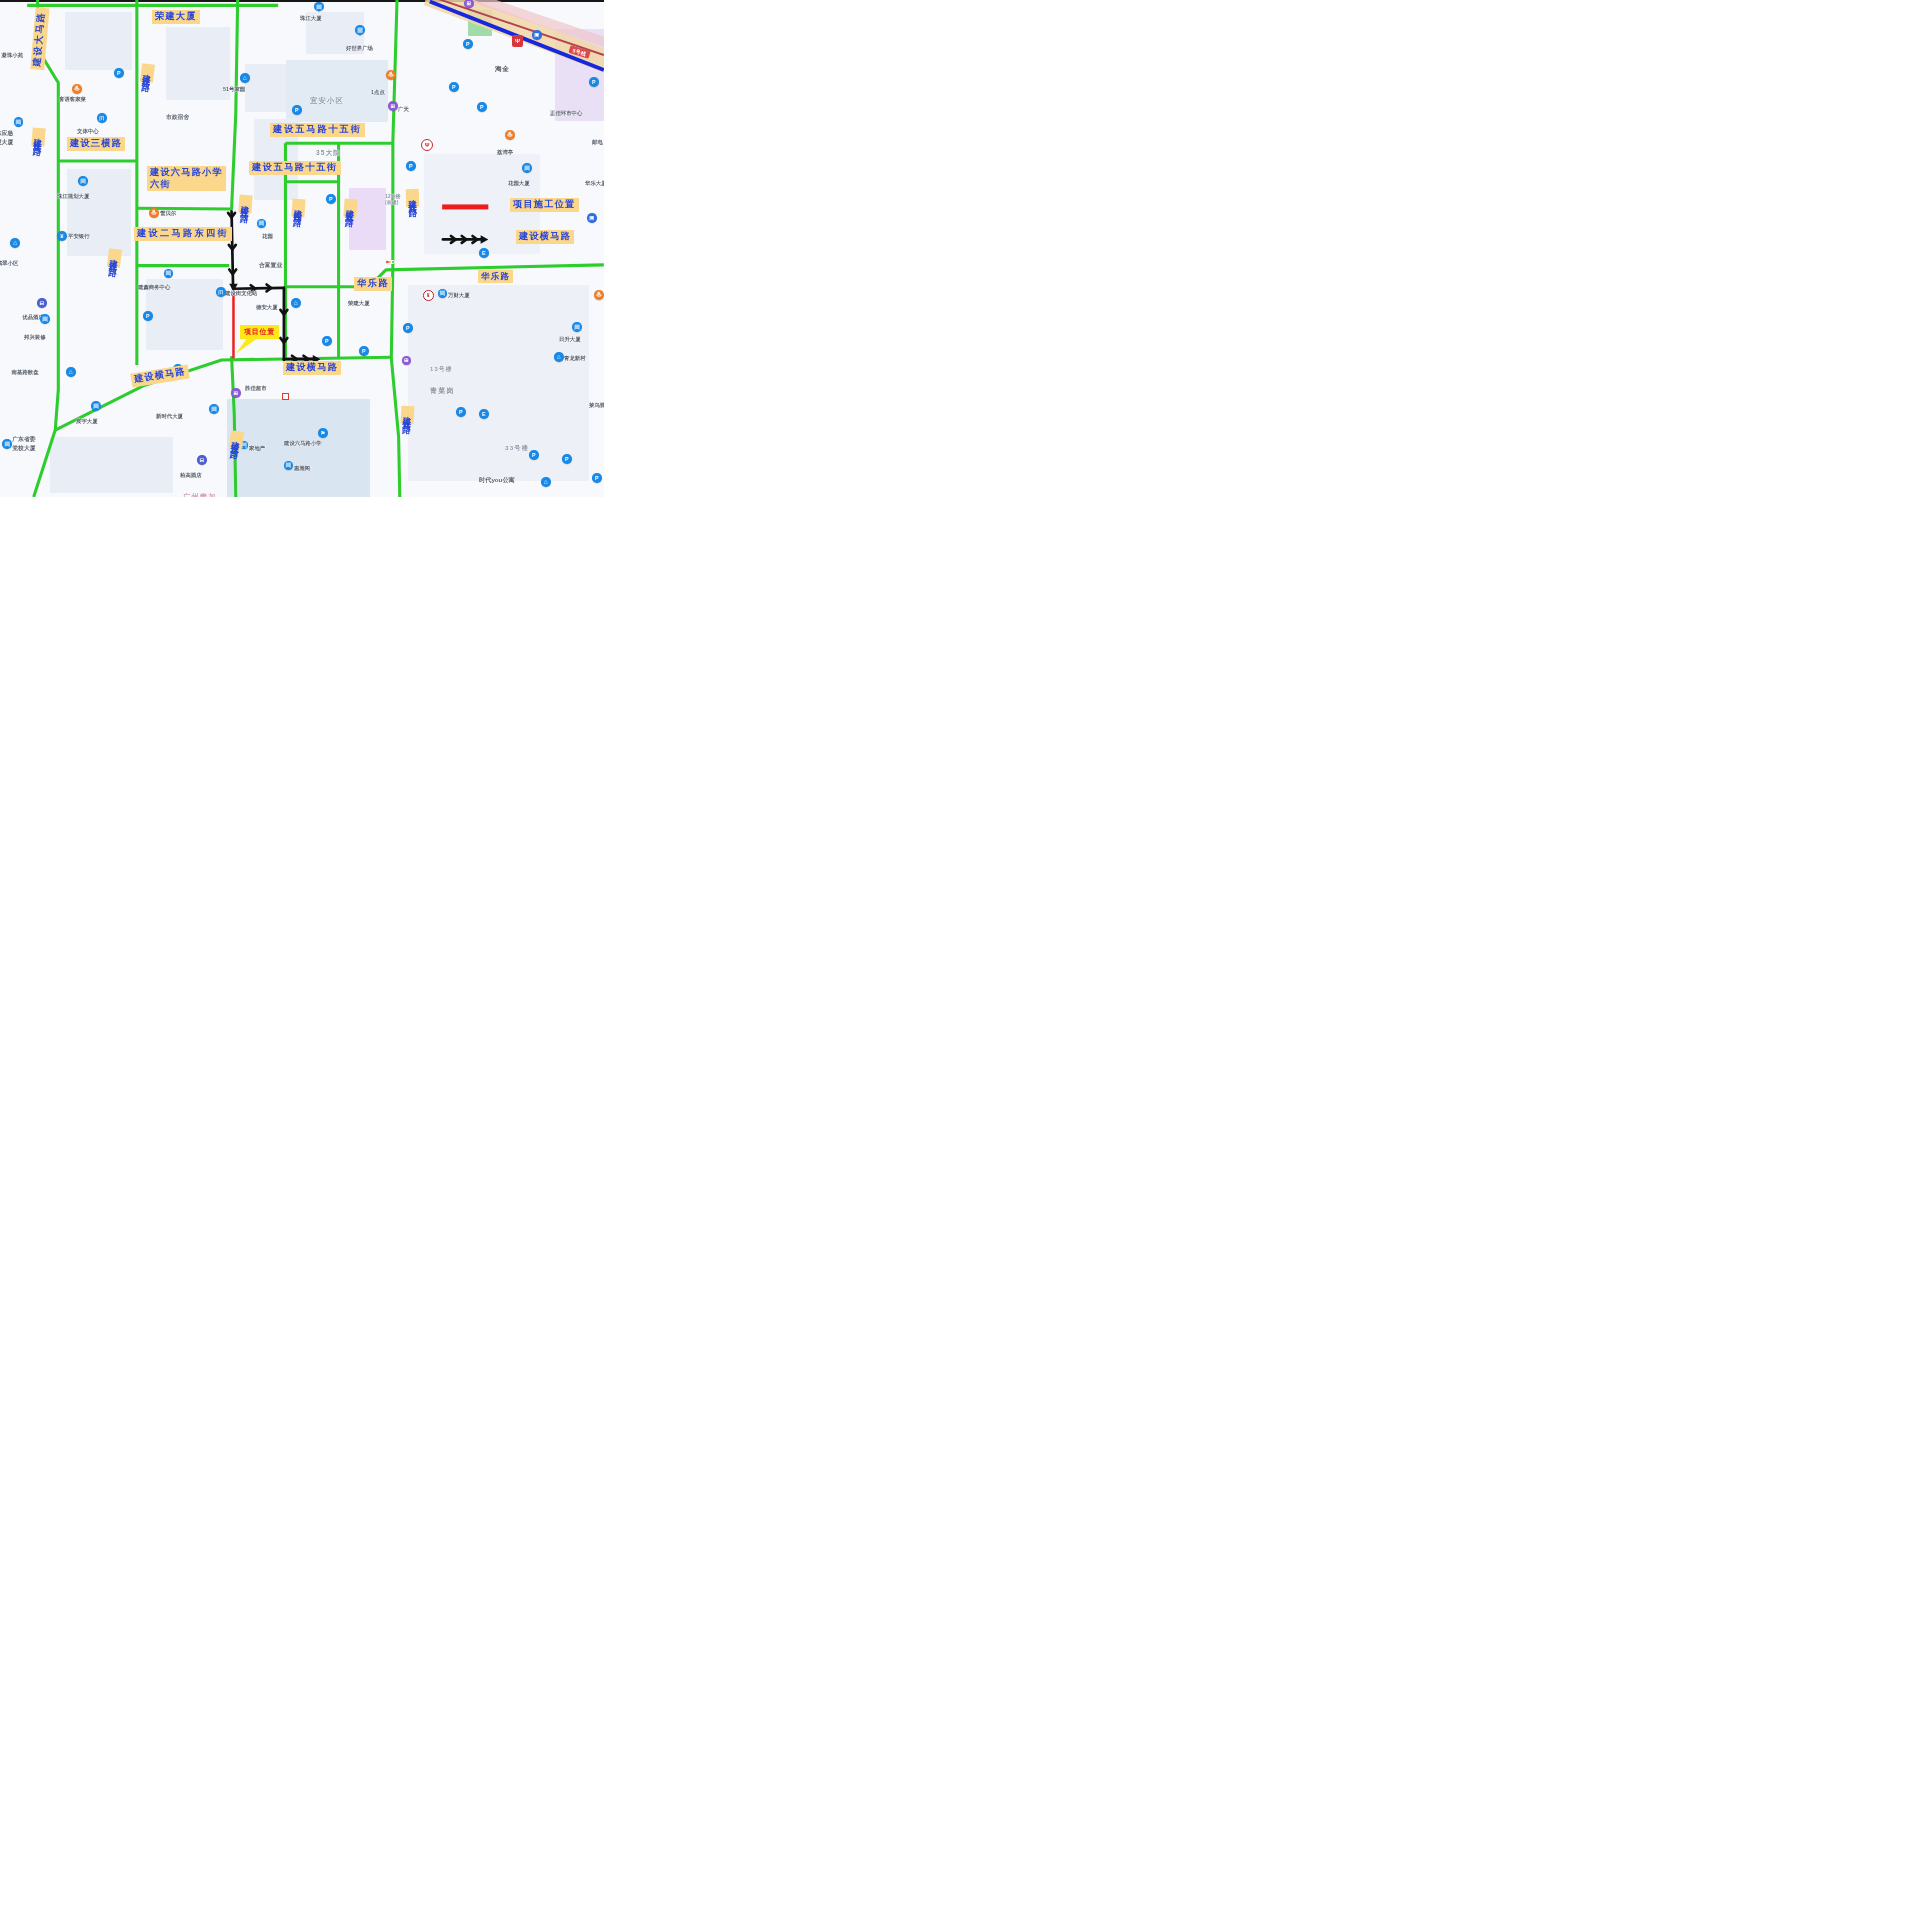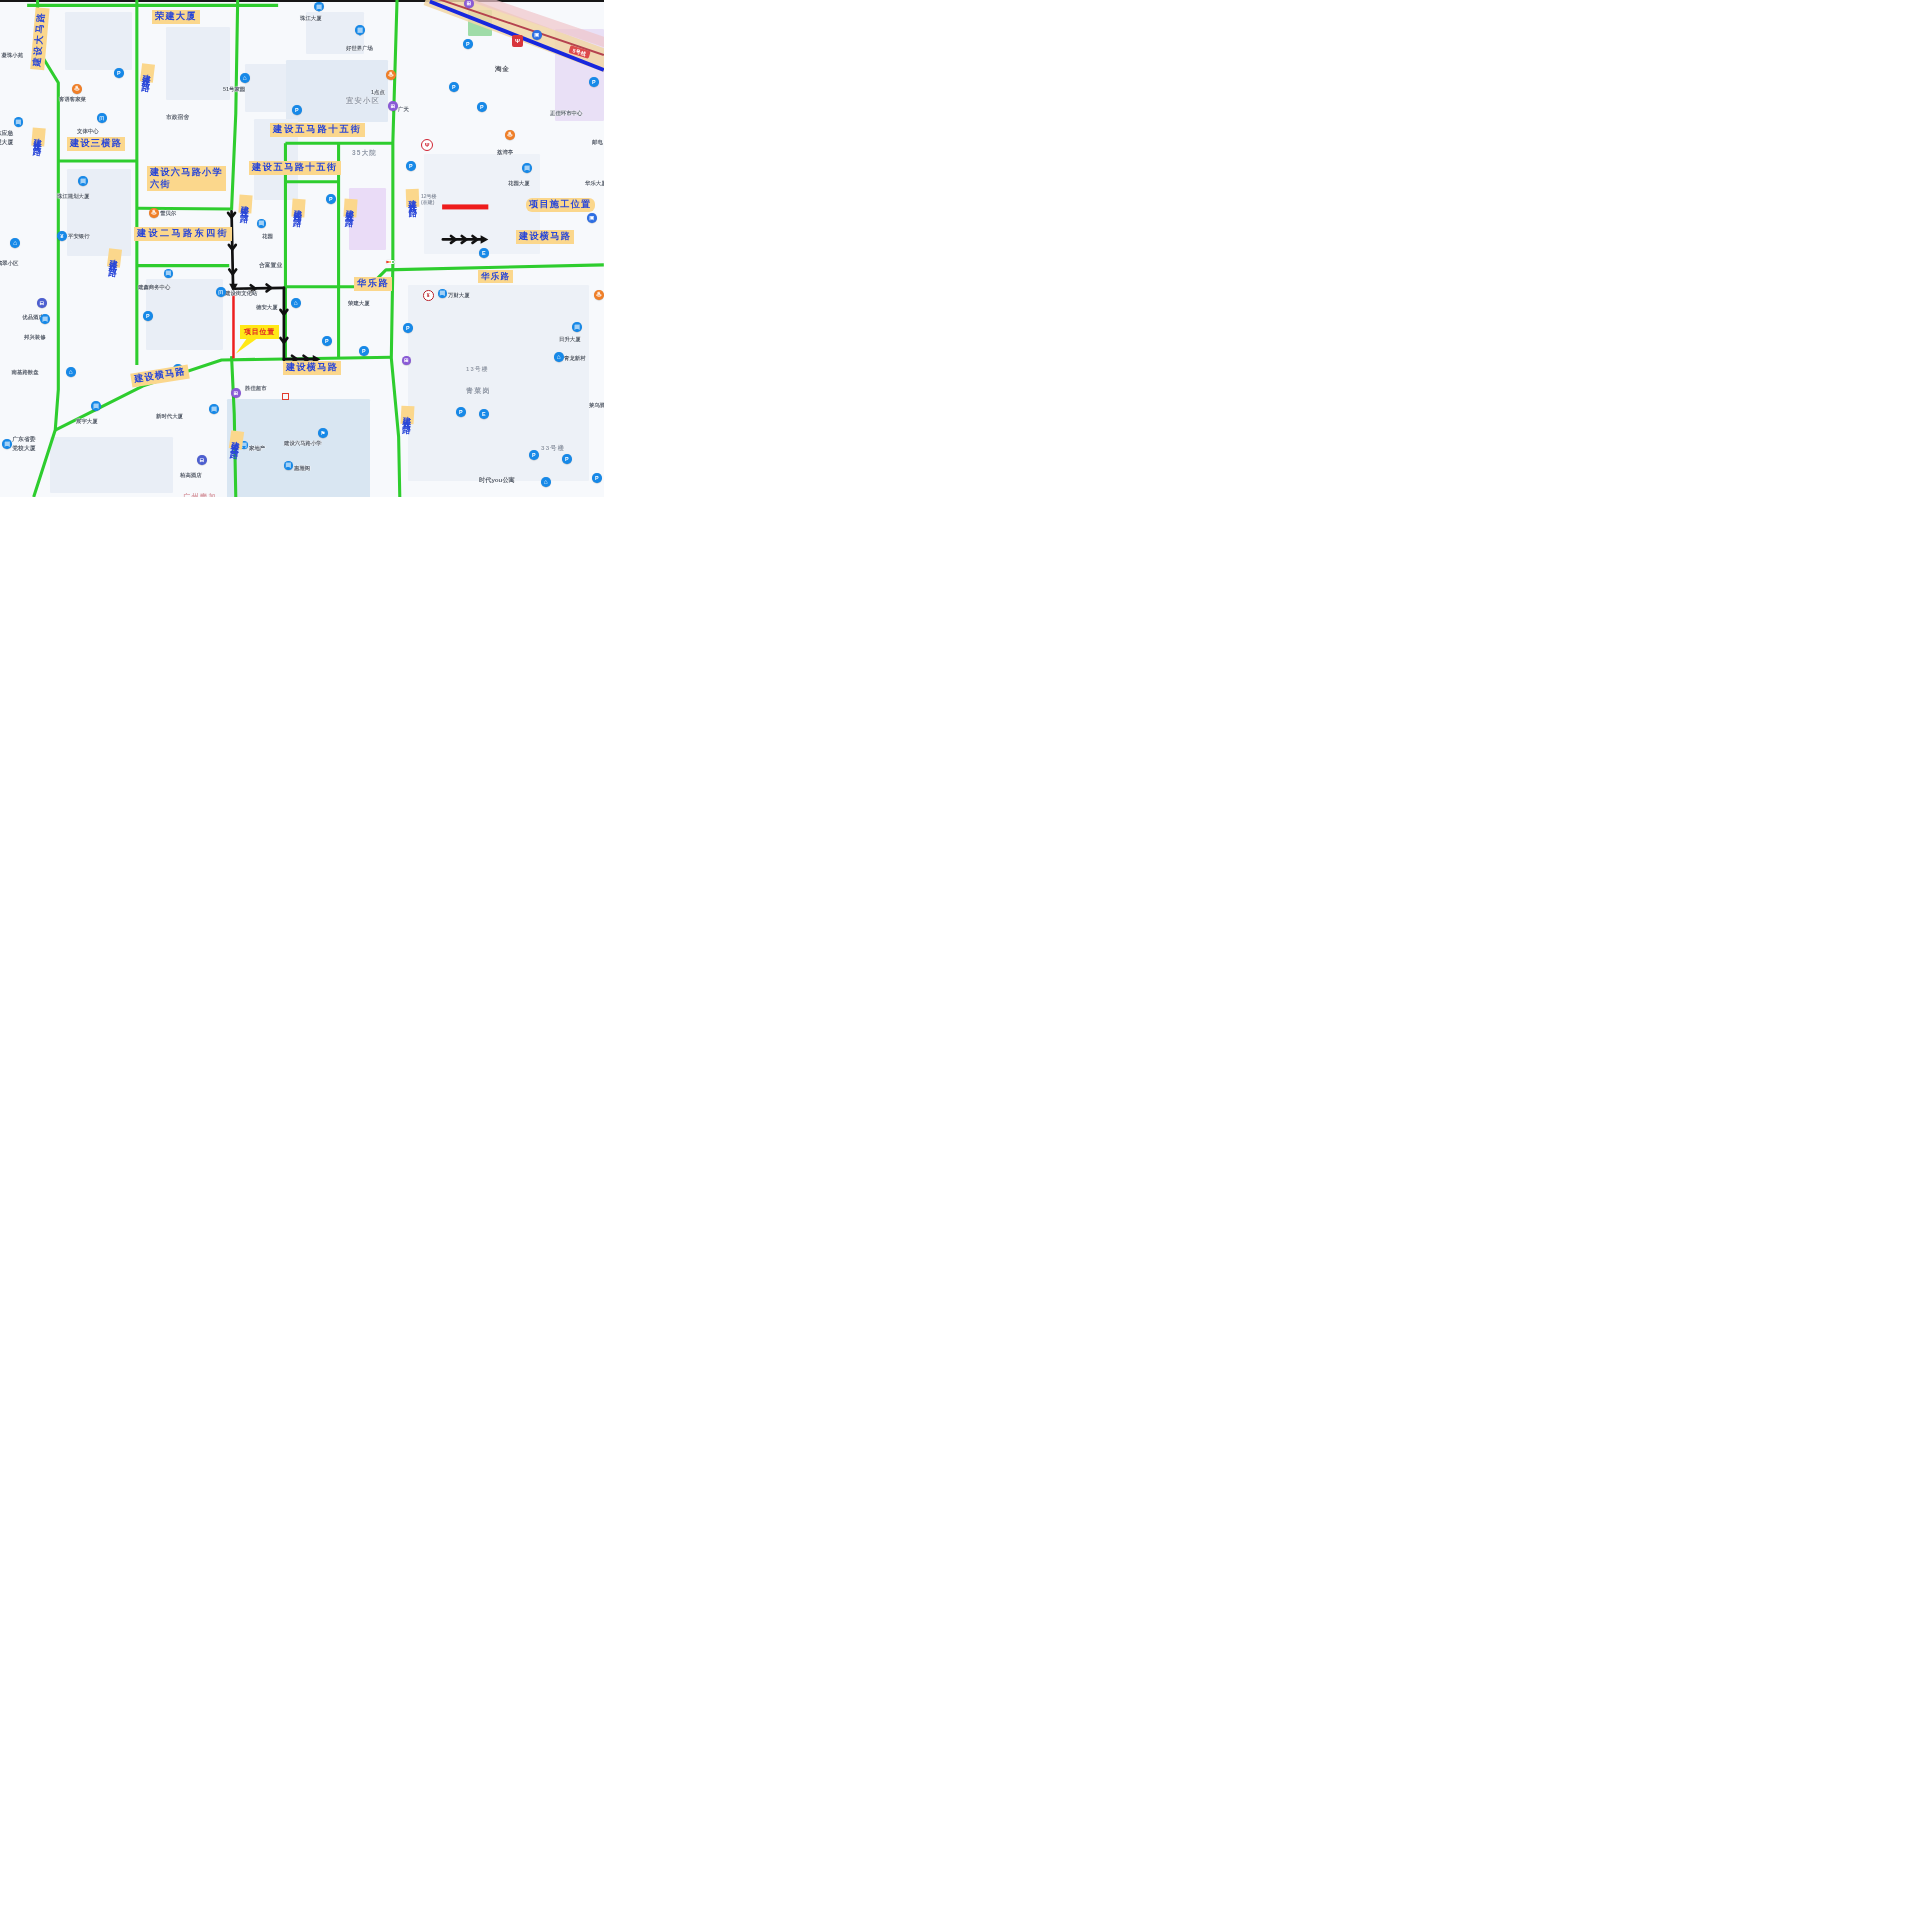--- a/index.html
+++ b/index.html
@@ -7,21 +7,21 @@
   .blk-bg{position:absolute;background:#e9eef6;border-radius:1.2px;}
   .topbar{position:absolute;left:0;top:0;width:604px;height:1.9px;background:#161616;}
   
   .yl{position:absolute;background:#fbd78c;color:#2946d8;font-weight:800;font-size:9.2px;
       letter-spacing:1.2px;padding:1.2px 3.1px;white-space:nowrap;line-height:1.25;}
   .yl.v{writing-mode:vertical-rl;text-orientation:upright;padding:3.1px 1.2px;letter-spacing:2.3px;}
   
   .poi{position:absolute;color:#59616e;font-size:5.4px;font-weight:700;white-space:nowrap;
        text-shadow:0 0 1.2px #fff,0 0 1.2px #fff,0.4px 0.4px 0.4px #fff;}
   .area{position:absolute;color:#8e97a6;font-weight:700;letter-spacing:1.2px;white-space:nowrap;
-        text-shadow:0 0 1.2px #fff,0 0 1.2px #fff;margin-left:36px;}
+        text-shadow:0 0 1.2px #fff,0 0 1.2px #fff;}
   
   .pin{position:absolute;width:9.6px;height:9.6px;border-radius:50%;background:var(--c,#1789e8);
        box-shadow:0 0.4px 0.8px rgba(0,0,0,.25);z-index:5;}
   .pin::after{content:"";position:absolute;left:50%;bottom:-2.7px;transform:translateX(-50%);
        border:2.3px solid transparent;border-top:3.5px solid var(--c,#1789e8);}
   .pin::before{position:absolute;inset:0;display:flex;align-items:center;justify-content:center;
        color:#fff;font-weight:800;font-size:5.4px;}
   .pin.p::before{content:"P";}
   .pin.yen::before{content:"¥";font-size:5.8px;}
   .pin.house::before{content:"⌂";font-size:6.5px;}
@@ -148,21 +148,21 @@
   <div class="yl v lab" style="left:292px;top:199px;transform:rotate(4deg);font-size:8.5px;">建设四马路</div>
   <div class="yl v lab" style="left:344px;top:199px;transform:rotate(4deg);font-size:8.5px;">建设五马路</div>
   <div class="yl v lab" style="left:406px;top:189px;transform:rotate(-2deg);font-size:8.5px;">建设六马路</div>
   <div class="yl lab" style="left:354px;top:277px;letter-spacing:1.5px;">华乐路</div>
   <div class="yl lab" style="left:478px;top:270px;font-size:8.5px;">华乐路</div>
   <div class="yl lab" style="left:131px;top:369px;transform:rotate(-9deg);">建设横马路</div>
   <div class="yl lab" style="left:283px;top:361px;">建设横马路</div>
   <div class="yl v lab" style="left:230px;top:431px;transform:rotate(8deg);font-size:8.5px;">建设三马路</div>
   <div class="yl v lab" style="left:401px;top:406px;transform:rotate(3deg);font-size:8.5px;">建设六马路</div>
 
-  <div class="yl lab" style="left:526px;top:198px;border-radius:6px;">项目施工位置</div>
+  <div class="yl lab" style="left:510px;top:198px;">项目施工位置</div>
   <div class="yl lab" style="left:516px;top:230px;">建设横马路</div>
 
   <div class="callout" style="left:240px;top:325px;">项目位置</div>
   <svg width="604" height="497" style="z-index:7;pointer-events:none;" viewBox="0 0 1568 1291">
     <polygon points="640,880 666,880 612,919" fill="#ffe817"></polygon>
   </svg>
   <div class="redsq" style="left:282px;top:393px;"></div>
 
   <div class="pin bld" style="left:314px;top:1.9px;"></div>
   <div class="pin bld" style="left:355px;top:25.4px;"></div>

